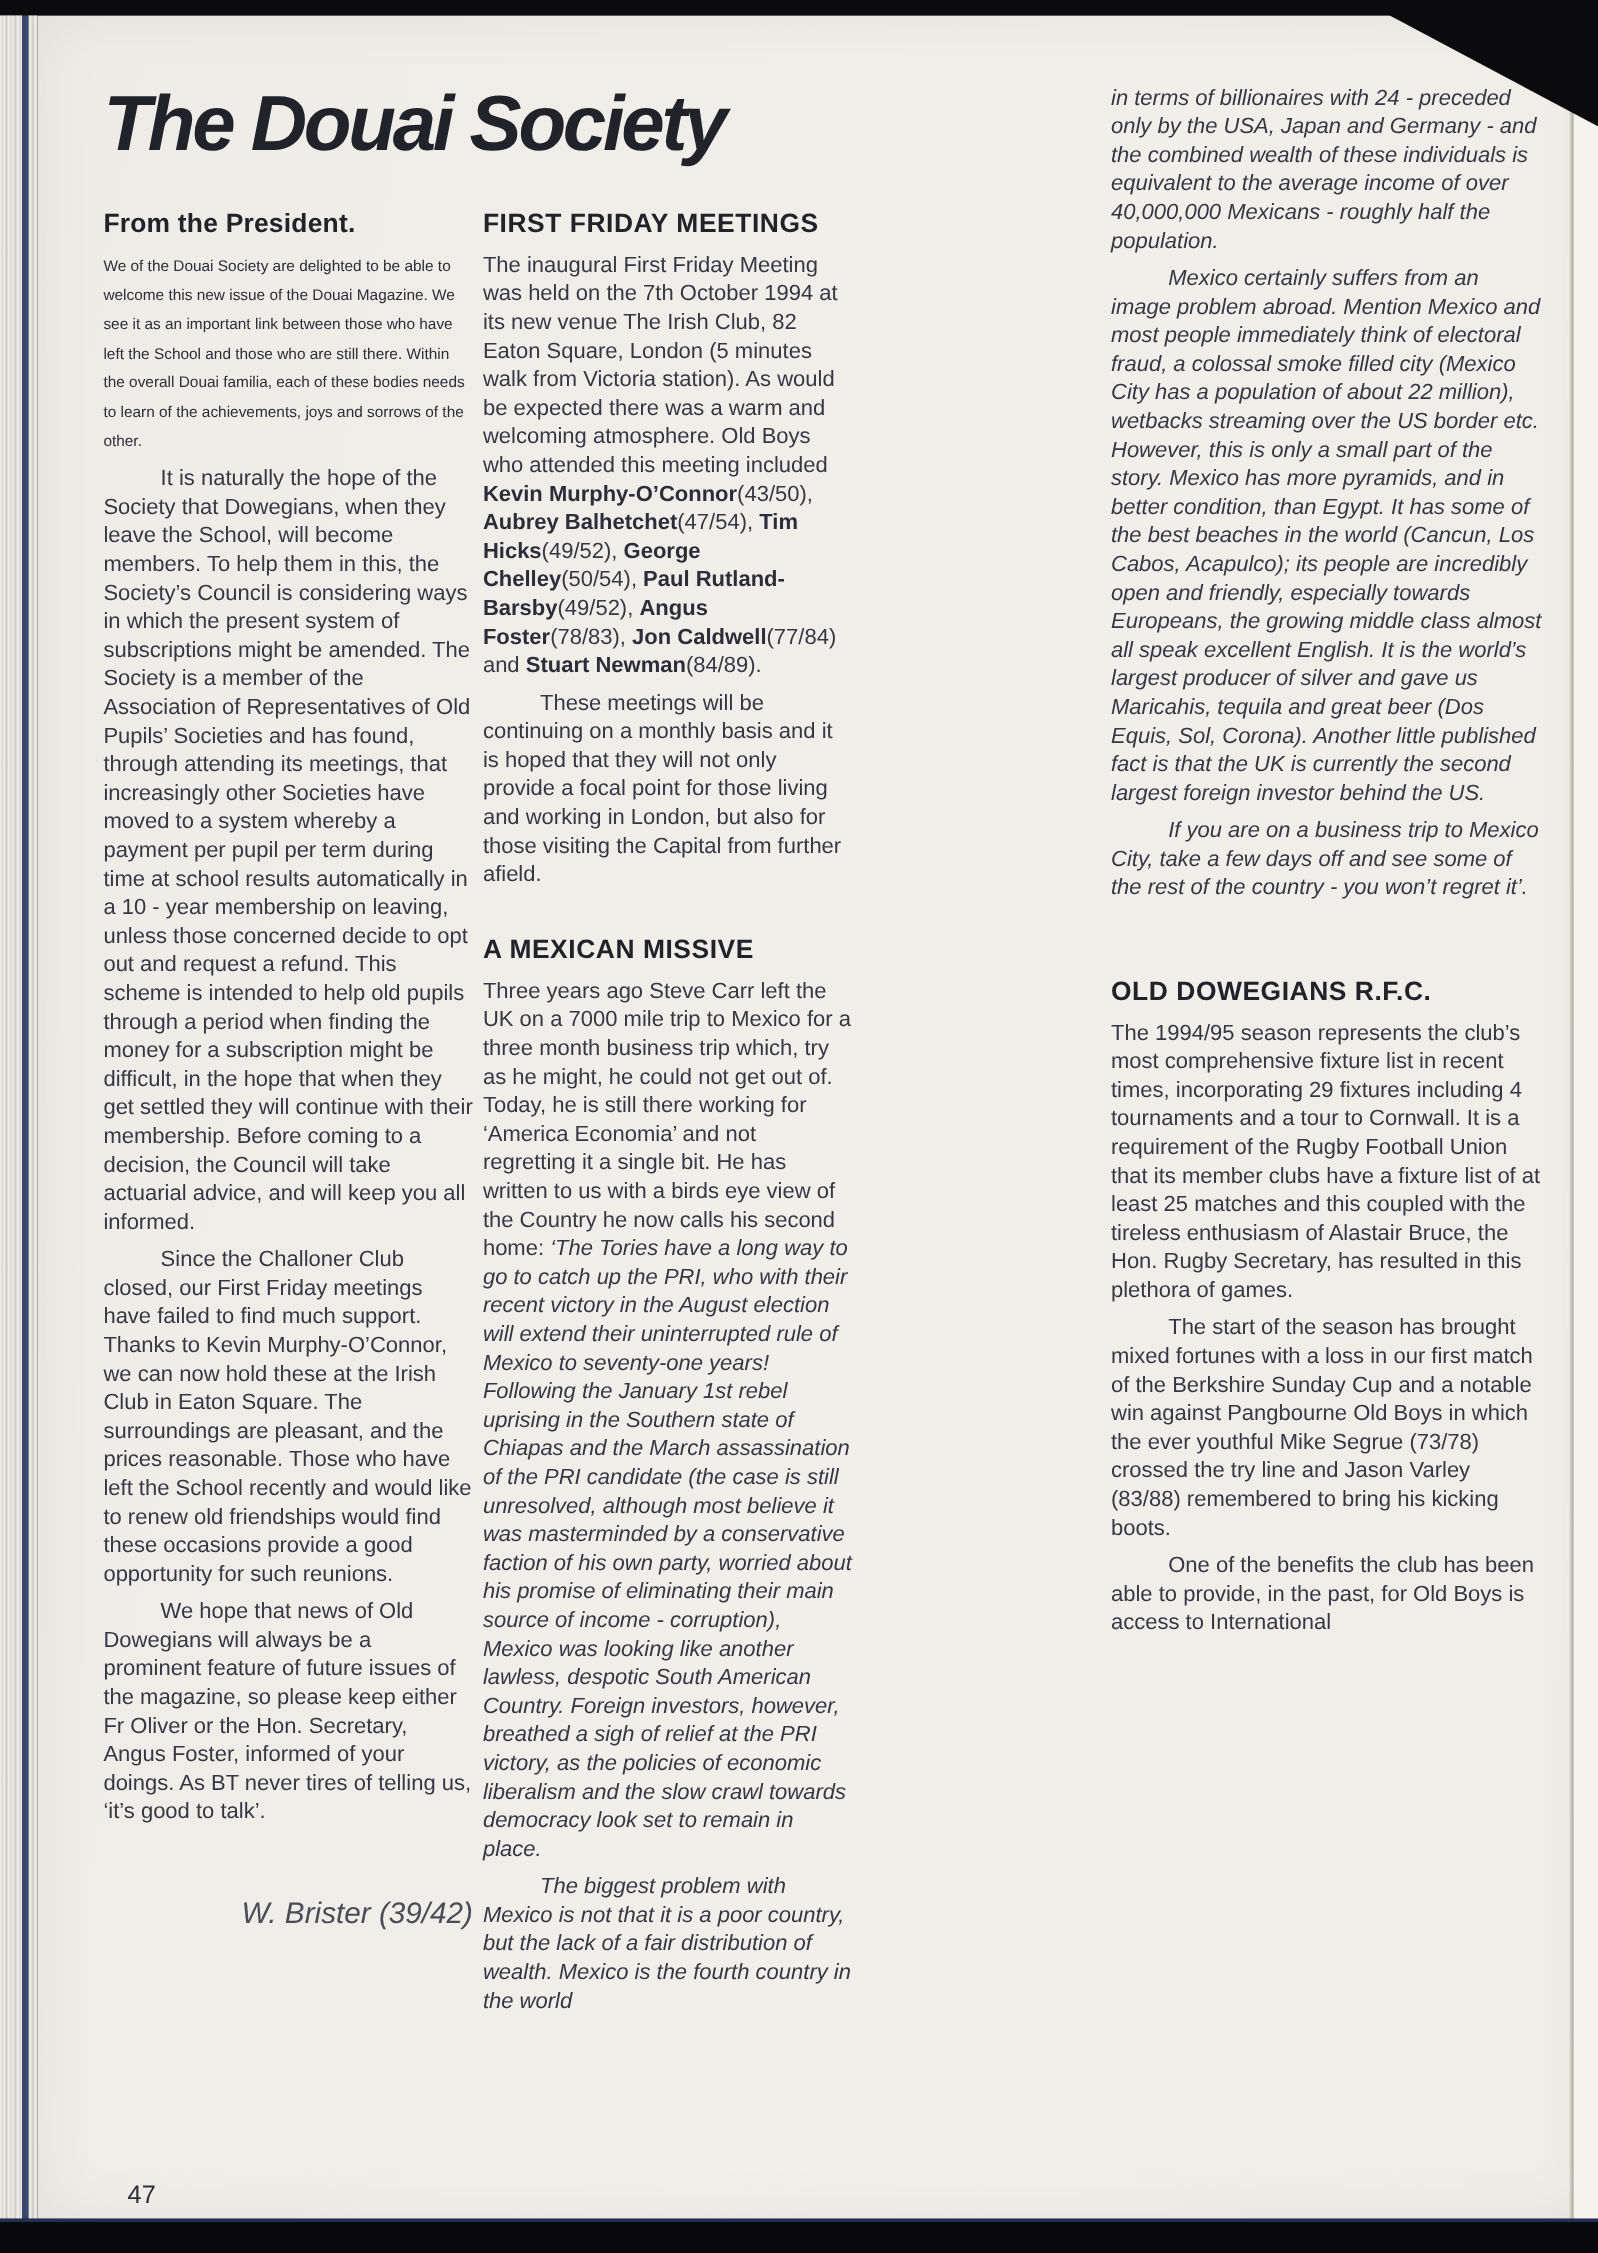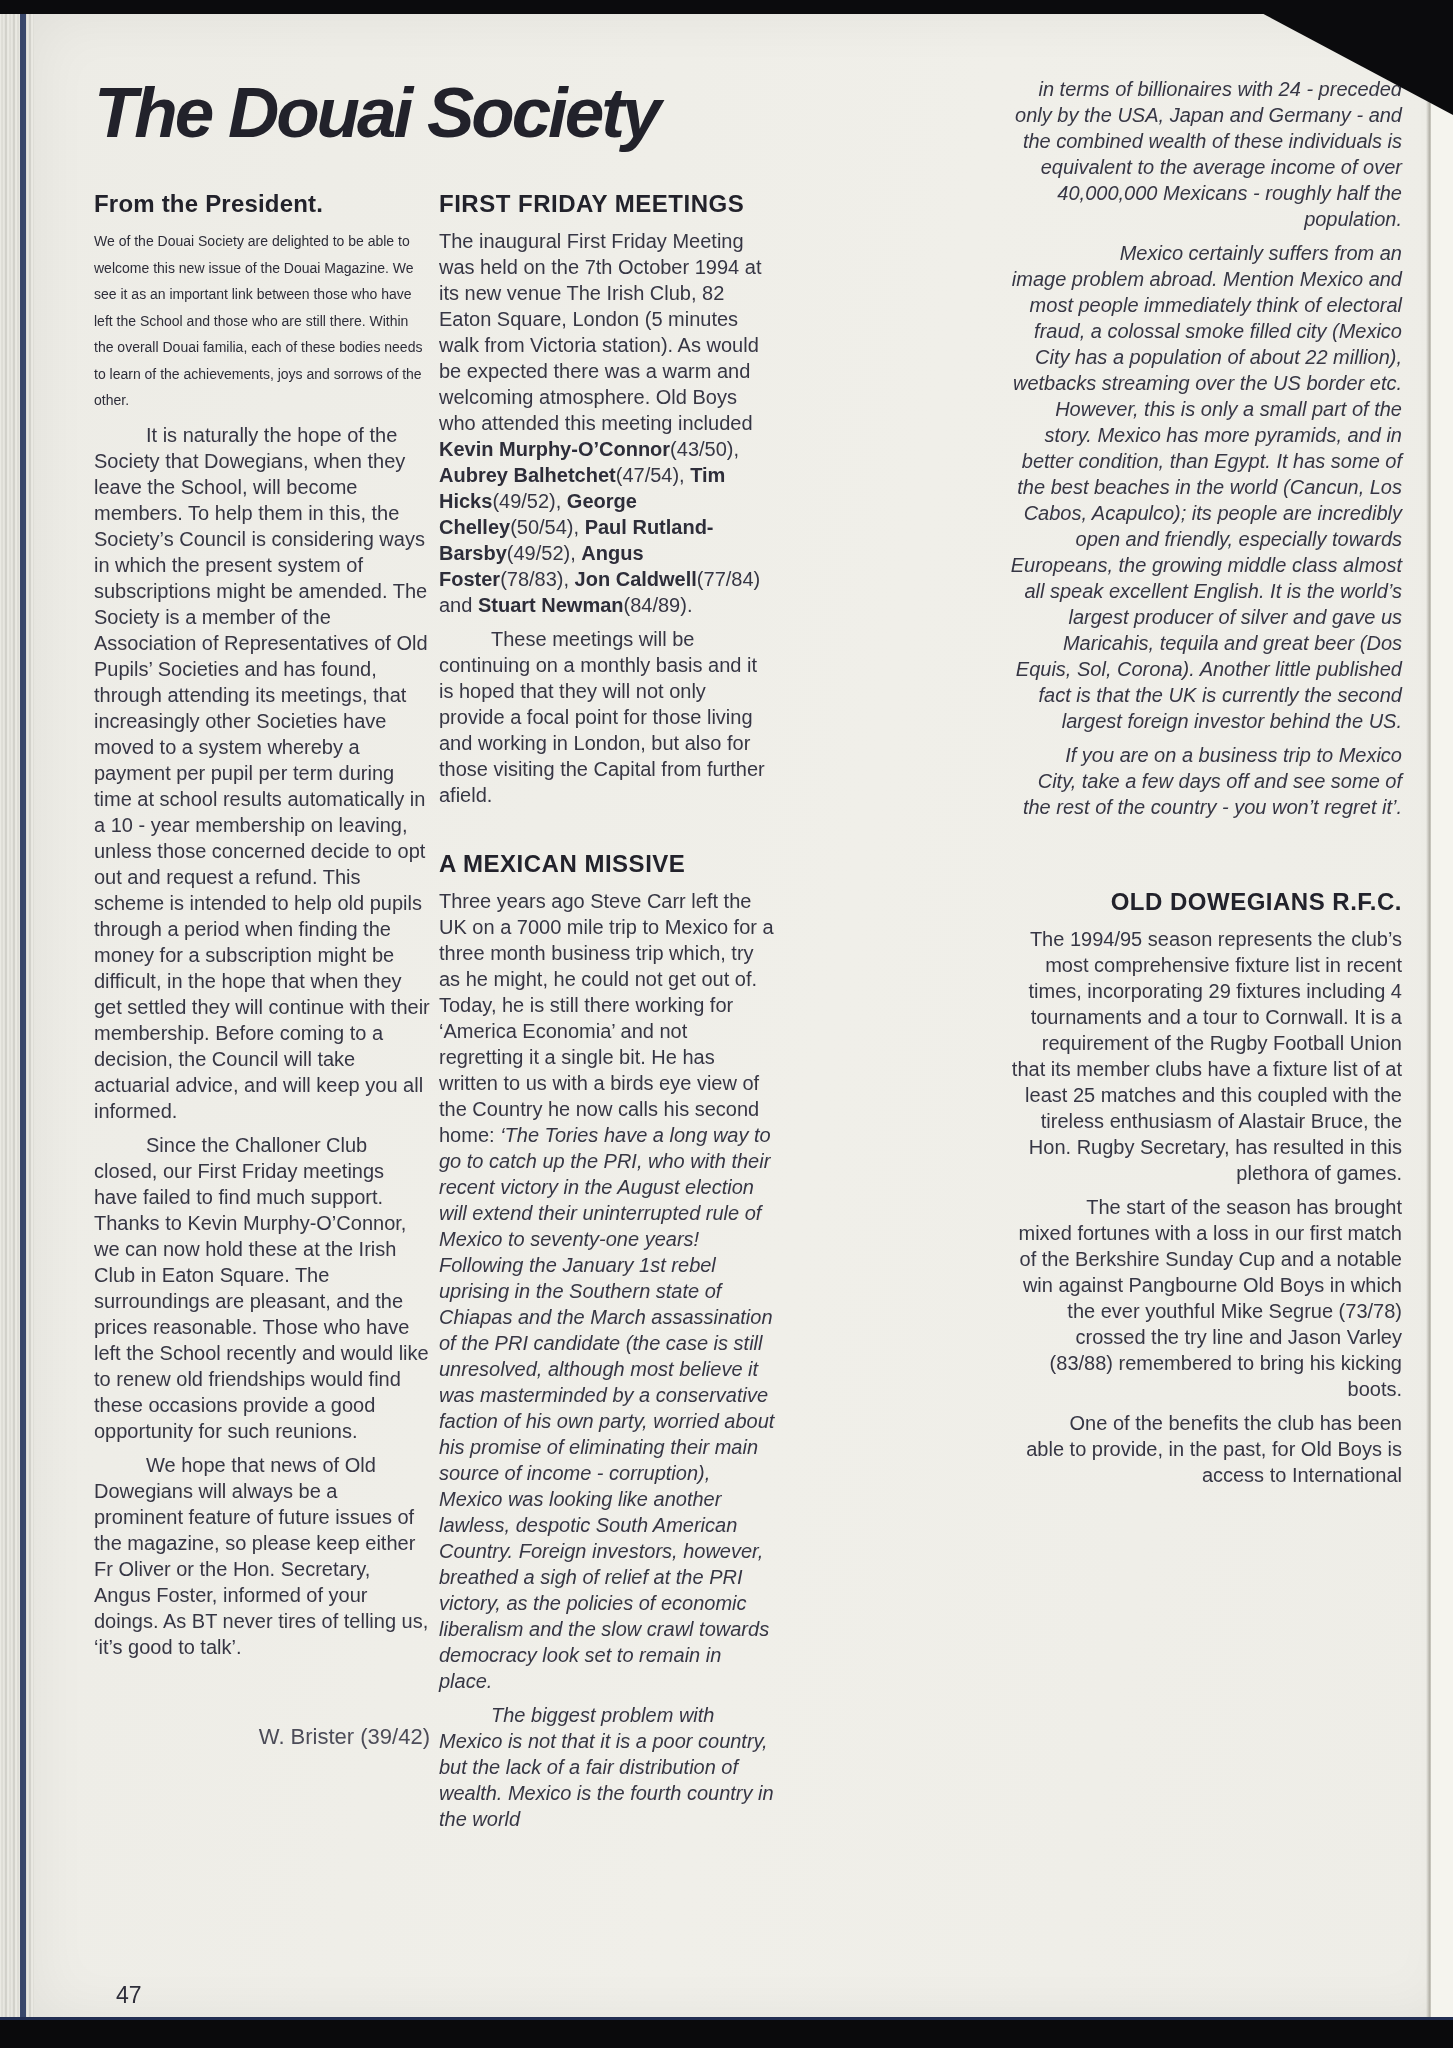--- a/index.html
+++ b/index.html
@@ -49,38 +49,38 @@
 
   .title{
     position:absolute;left:60px;top:58px;
     font-size:71px;font-weight:bold;font-style:italic;
     letter-spacing:-3px;color:#22222b;white-space:nowrap;
   }
 
   .col{position:absolute;color:#363644;}
   .col1{left:60px;top:176px;width:336px;}
   .col2{left:405px;top:176px;width:336px;}
-  .col3{left:976px;top:62px;width:392px;text-align:right;}
+  .col3{left:976px;top:62px;width:392px;}
 
   h2{
     margin:0 0 10px 0;font-size:24px;font-weight:bold;color:#22222b;
     letter-spacing:.2px;
   }
   h2.caps{letter-spacing:.5px;}
   p{margin:0;font-size:20px;line-height:26px;}
   p + p{margin-top:8px;}
   .ind{text-indent:2.6em;}
   .lead{font-weight:normal;font-size:14px;line-height:26.5px;color:#2d2d39;}
   .it{font-style:italic;}
   b{font-weight:bold;color:#2d2d39;}
   .gap-mex{margin-top:42px;}
   .gap-rfc{margin-top:68px;}
   .sig{
-    margin-top:64px;text-align:right;
-    font-size:22px;color:#4c4c58;
+    margin-top:64px;text-align:right;font-style:italic;
+    font-size:27px;color:#4c4c58;
   }
   .pagenum{
     position:absolute;left:82px;top:1968px;font-size:23px;color:#2e2e3a;
   }
 </style>
 </head>
 <body>
 
 <div class="book-edge"></div>
 <div class="spine-line"></div>

